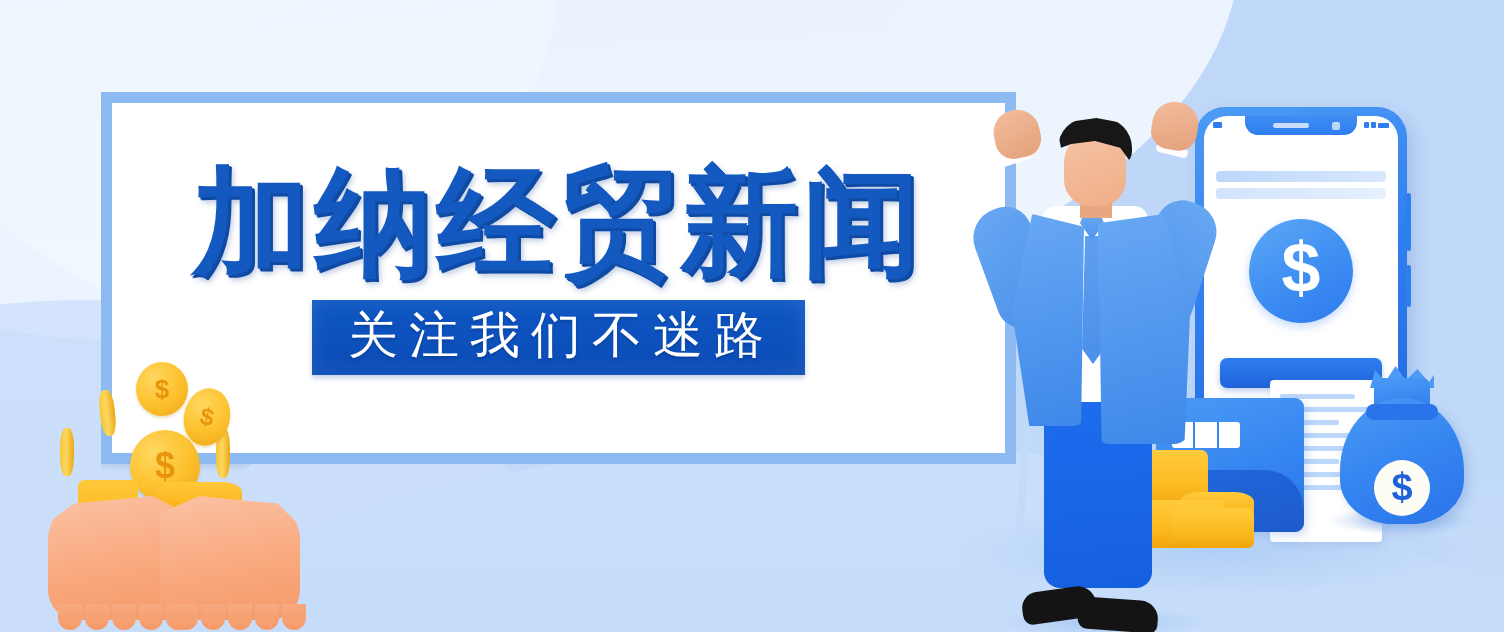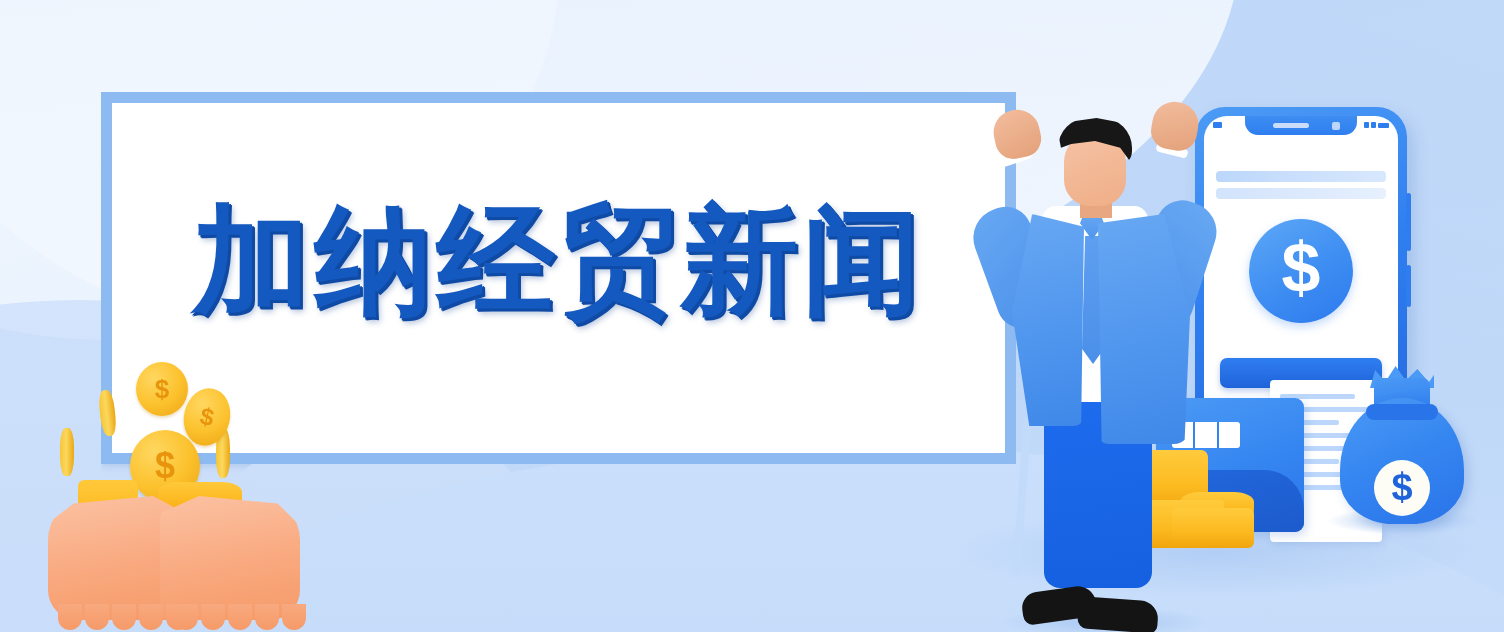--- a/index.html
+++ b/index.html
@@ -417,20 +417,23 @@
     <div class="wave-left-mid"></div>
     <div class="wave-bottom"></div>
     <div class="floor-shadow"></div>
   </div>
 
   <div class="card-wrap">
     <div class="card-frame"></div>
     <div class="card-inner"></div>
     <div class="card-content">
       <div class="headline">加纳经贸新闻</div>
+      <div class="subtitle-bar">
+        <div class="subtitle-text">关注我们不迷路</div>
+      </div>
     </div>
   </div>
 
   <div class="hands-group">
     <div class="coin-edge e1"></div>
     <div class="coin-edge e2"></div>
     <div class="coin-edge e3"></div>
     <div class="coin c1">$</div>
     <div class="coin c2">$</div>
     <div class="coin c3">$</div>

